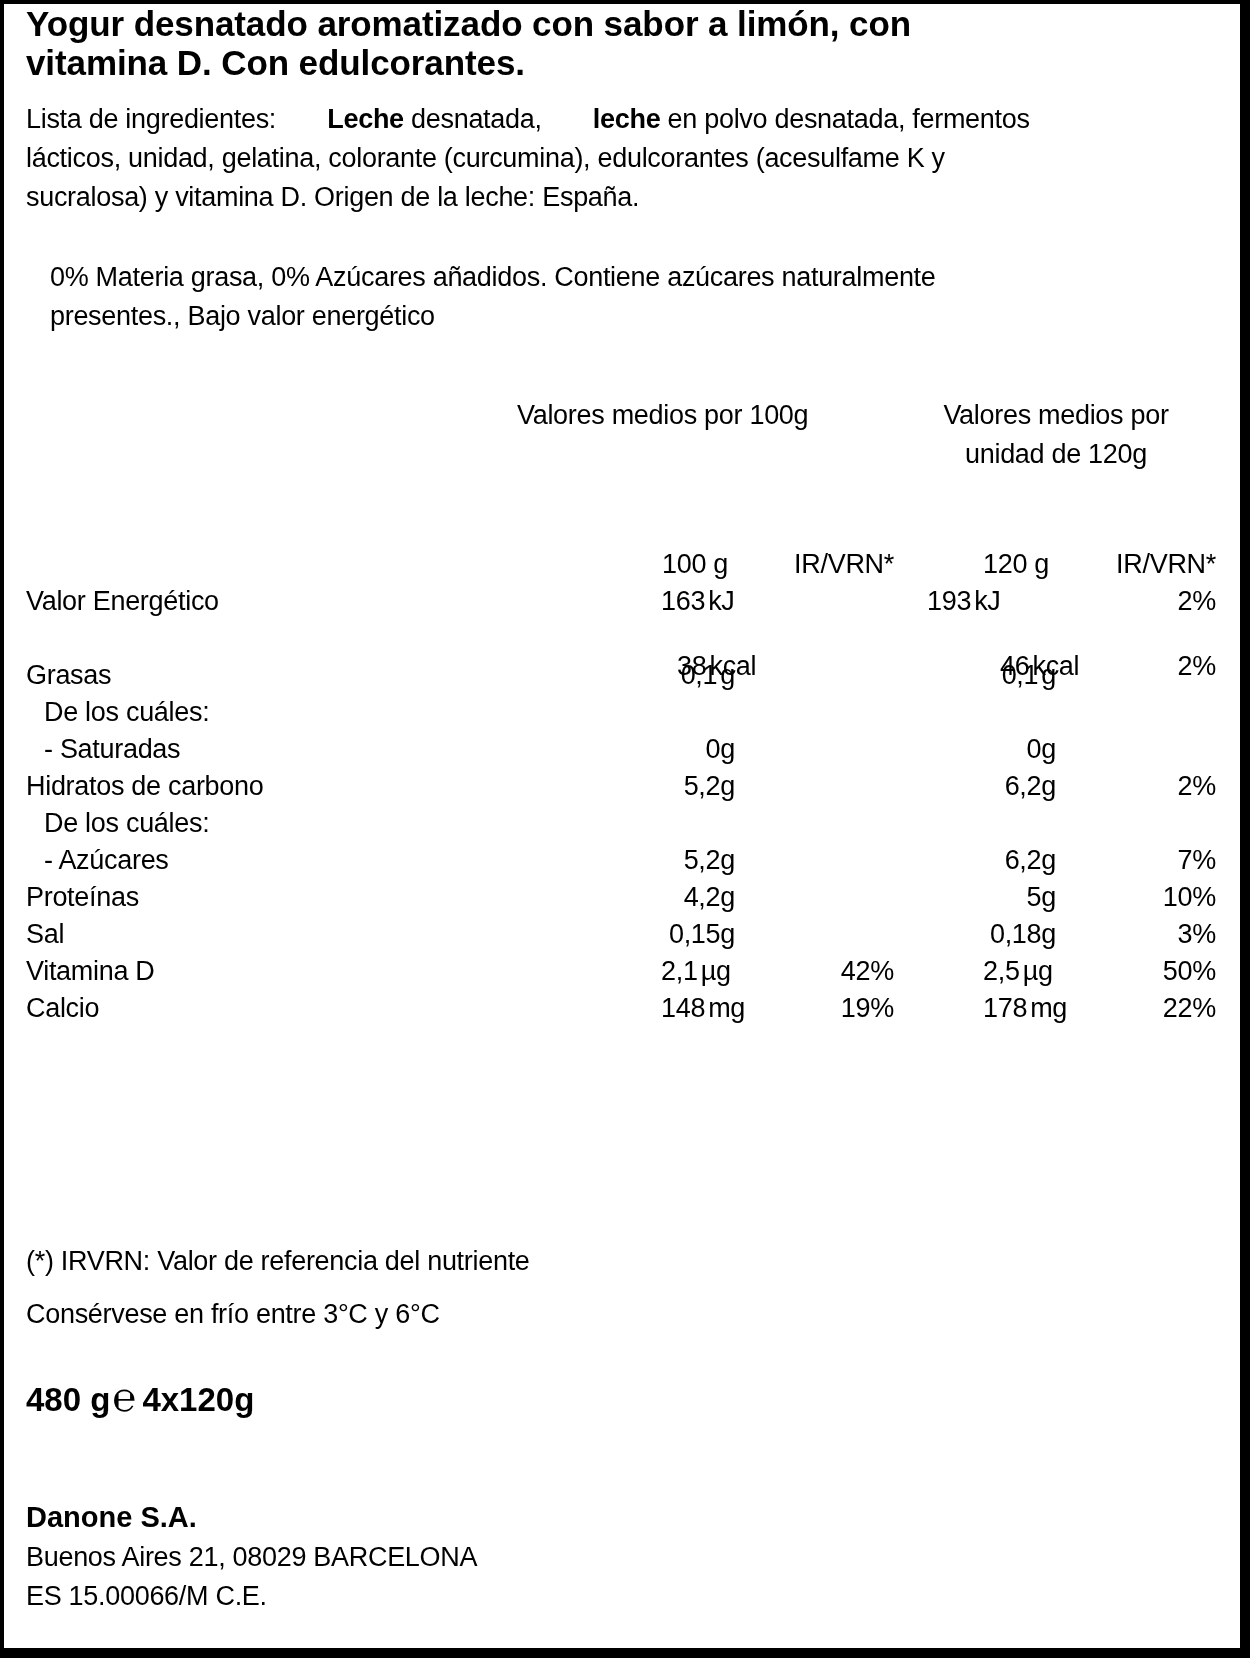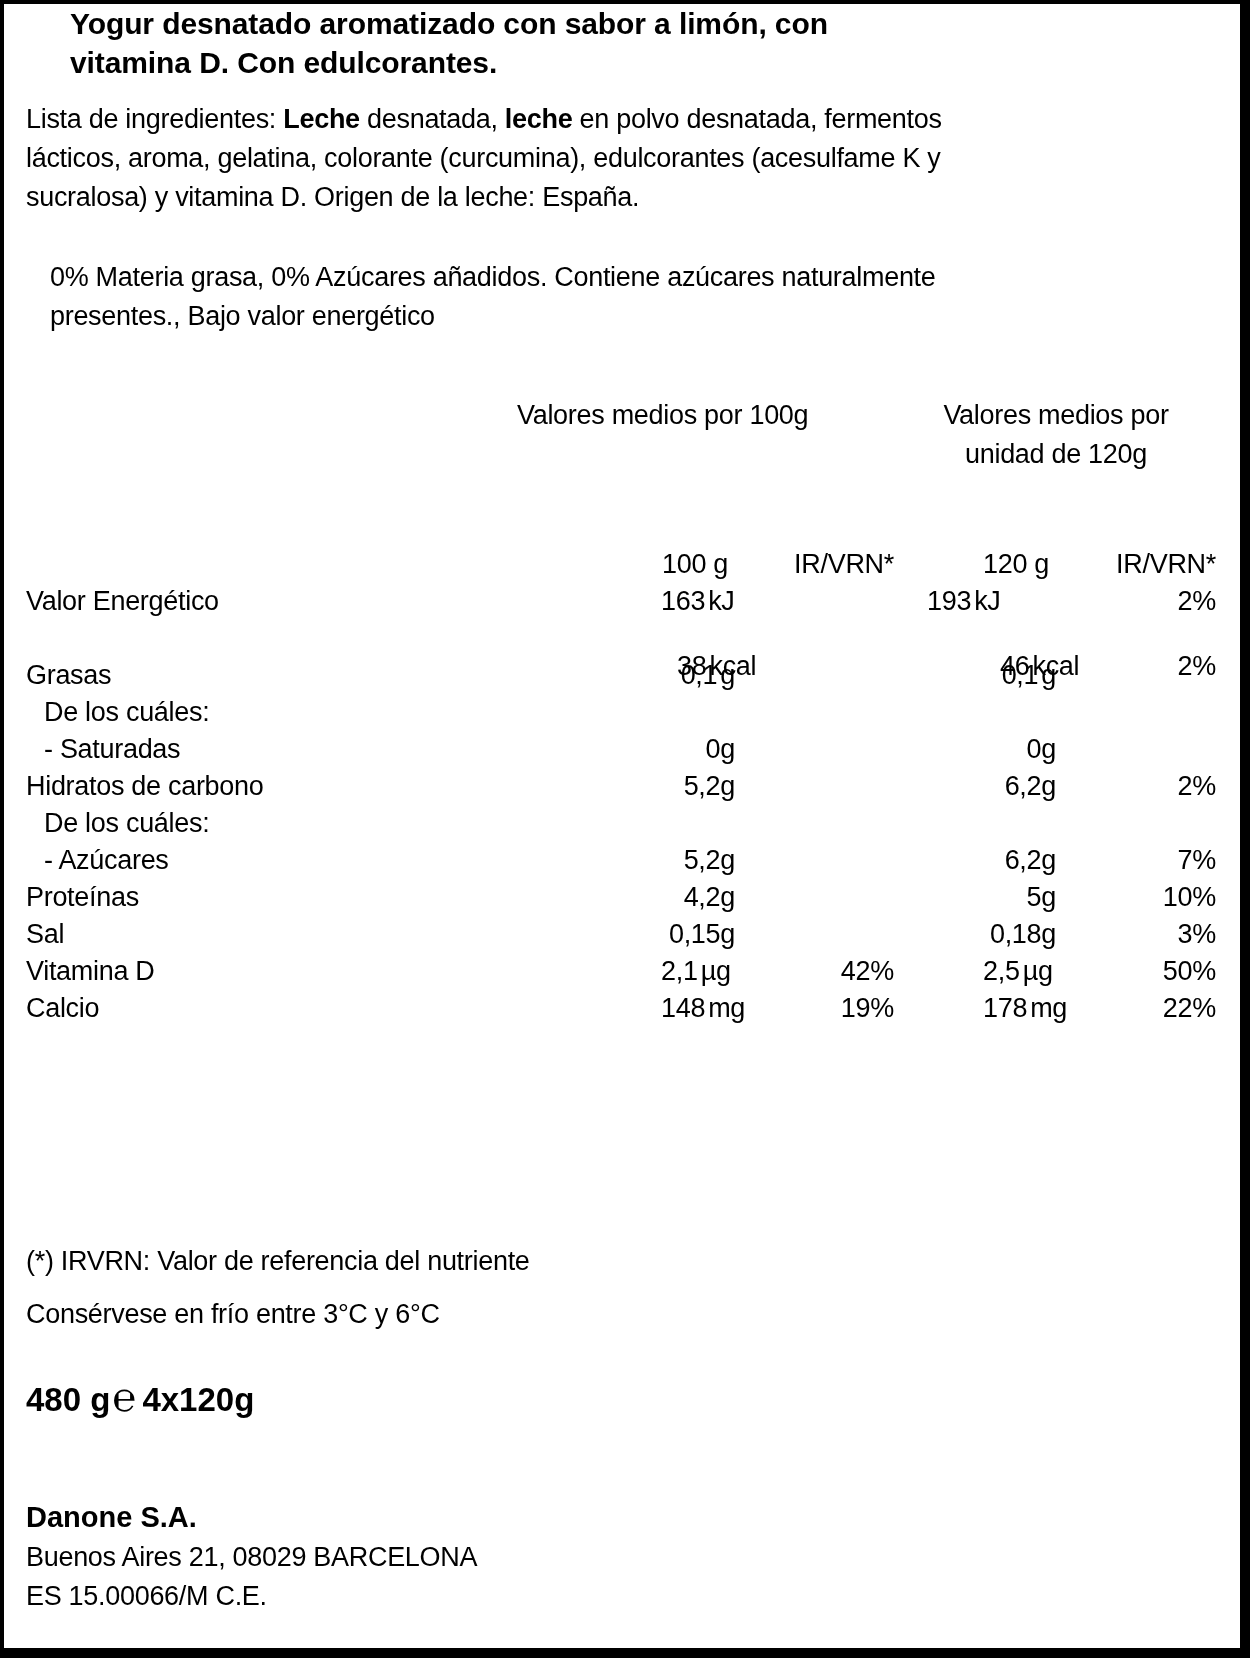--- a/index.html
+++ b/index.html
@@ -1,23 +1,23 @@
 <!DOCTYPE html>
 <html><head>
   <meta charset="utf-8">
   <style>
     html, body { margin: 0; padding: 0; background: #ffffff; }
     body { width: 1250px; height: 1658px; position: relative; overflow: hidden;
            font-family: "Liberation Sans", sans-serif; color: #000; }
     .frame { position: absolute; left: 0; top: 0; width: 1250px; height: 1658px; box-sizing: border-box;
              border-top: 4px solid #000; border-left: 4px solid #000; border-right: 10px solid #000; border-bottom: 10px solid #000; }
     .abs { position: absolute; white-space: nowrap; }
-    .title { left: 26px; top: 4px; font-size: 30px; font-weight: bold; line-height: 39px; letter-spacing: -0.1px; margin-left: 44px; }
+    .title { left: 26px; top: 4px; font-size: 35px; font-weight: bold; line-height: 39px; letter-spacing: -0.1px; }
     .para { left: 26px; font-size: 27px; line-height: 39px; letter-spacing: -0.3px; }
-    .para b { font-weight: bold; }
+    .para b { font-weight: bold; margin-left: 44px; }
     .colhead { font-size: 27px; line-height: 39px; letter-spacing: -0.3px; }
     .row { position: absolute; left: 0; width: 1250px; height: 37px; font-size: 27px; line-height: 37px; letter-spacing: -0.3px; }
     .row span { position: absolute; white-space: nowrap; }
     .lbl { left: 26px; }
     .lbl.ind1 { left: 44px; }
     .lbl.ind2 { left: 44px; }
     .v100 { right: 515px; text-align: right; }
     .ir100 { right: 356px; text-align: right; }
     .v120 { right: 194px; text-align: right; }
     .ir120 { right: 34px; text-align: right; }
@@ -31,21 +31,21 @@
 
 <div class="frame"></div>
 
 <div class="abs title">
   <div>Yogur desnatado aromatizado con sabor a limón, con</div>
   <div>vitamina D. Con edulcorantes.</div>
 </div>
 
 <div class="abs para" style="top:100px;">
   <div><span>Lista de ingredientes: </span><b>Leche</b><span> desnatada, </span><b>leche</b><span> en polvo desnatada, fermentos</span></div>
-  <div>lácticos, aroma, gelatina, colorante (curcumina), edulcorantes (acesulfame K y</div>
+  <div>lácticos, unidad, gelatina, colorante (curcumina), edulcorantes (acesulfame K y</div>
   <div>sucralosa) y vitamina D. Origen de la leche: España.</div>
 </div>
 
 <div class="abs para" style="top:258px;margin-left:24px;">
   <div>0% Materia grasa, 0% Azúcares añadidos. Contiene azúcares naturalmente</div>
   <div>presentes., Bajo valor energético</div>
 </div>
 
 <div class="abs colhead" style="left:517px; top:396px;">Valores medios por 100g</div>
 <div class="abs colhead" style="left:916px; top:396px; text-align:center; width:280px;">

